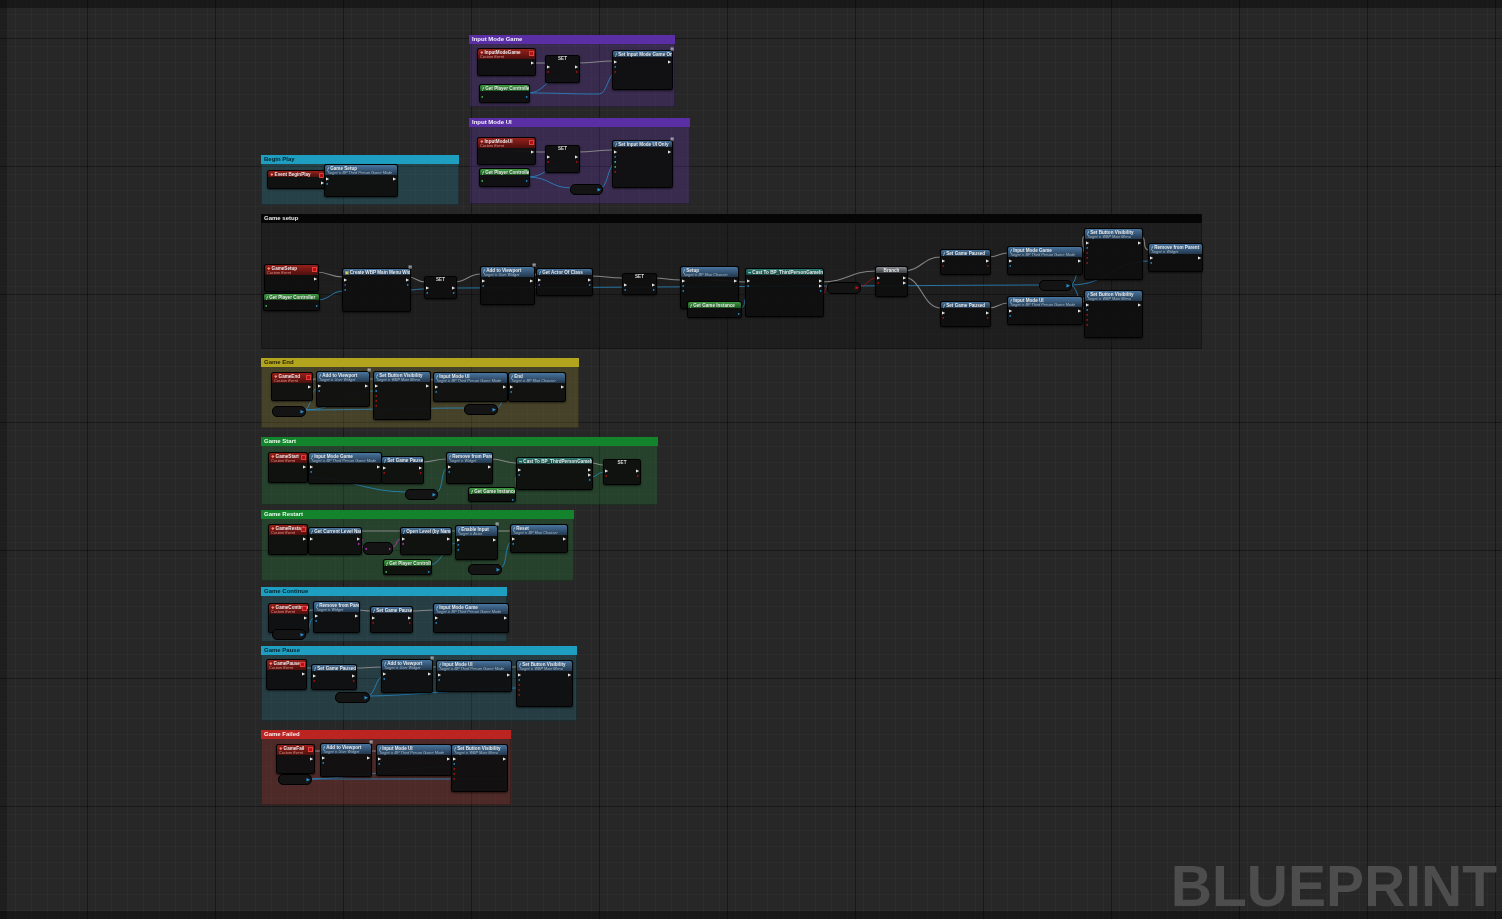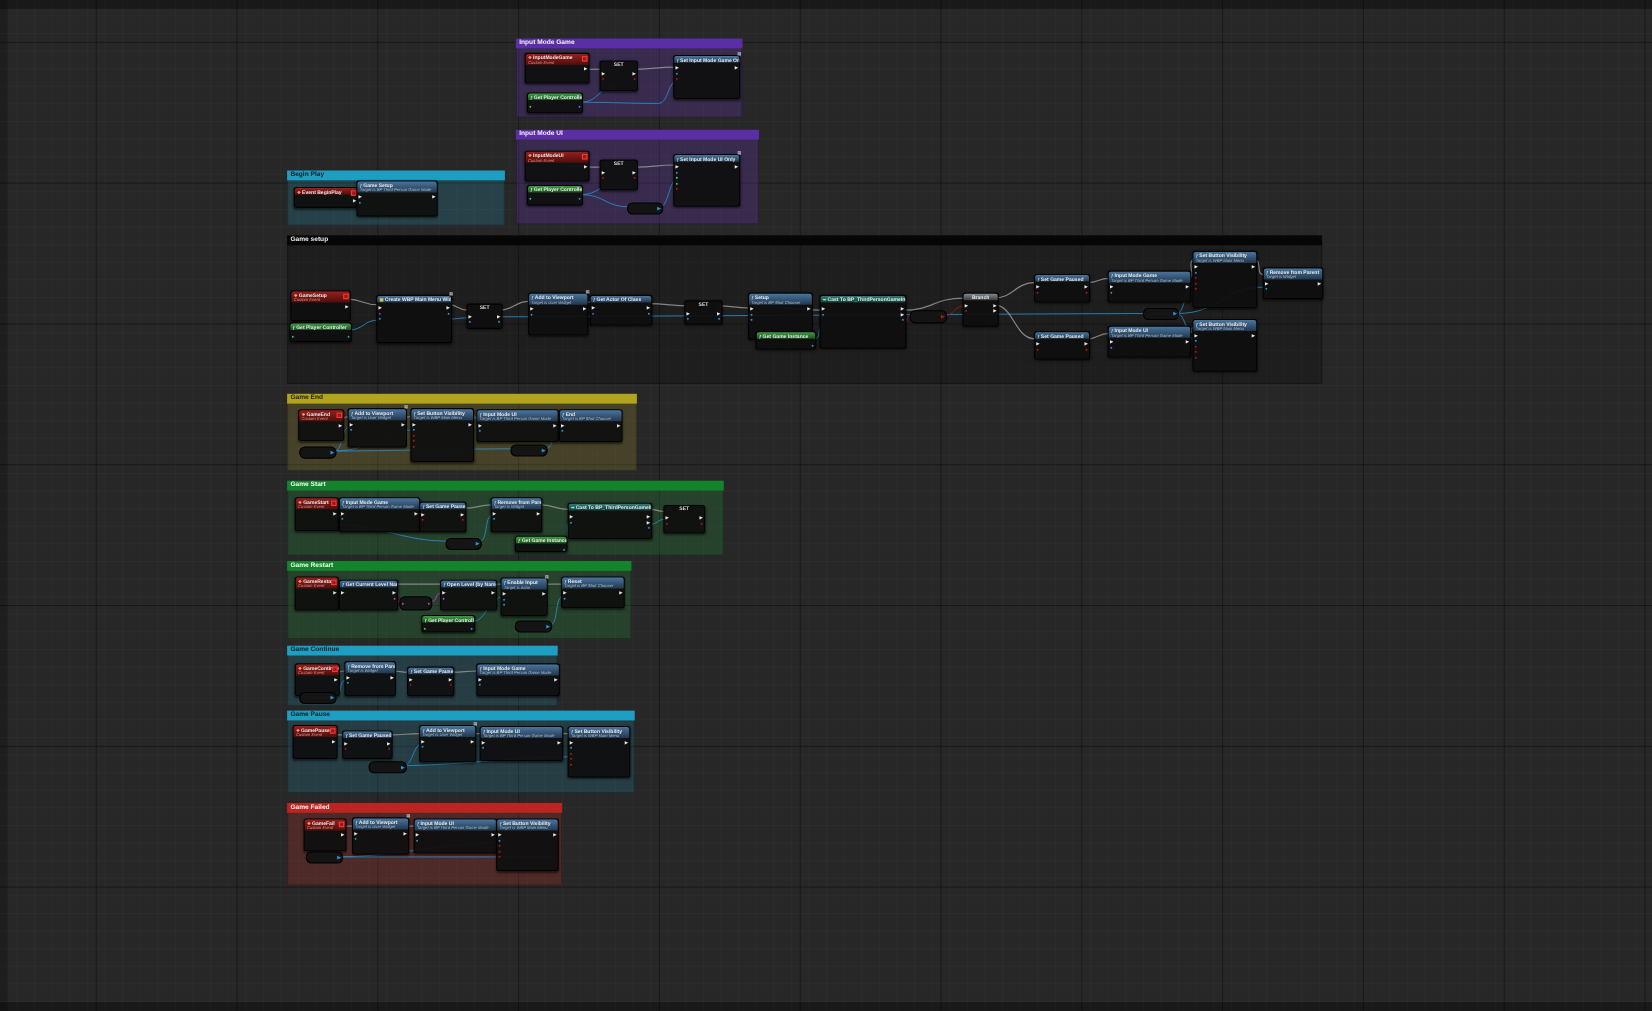--- a/index.html
+++ b/index.html
@@ -44,20 +44,21 @@
   .rr-dot{position:absolute;right:1px;top:50%;transform:translateY(-50%);font-size:4.5px;line-height:4.5px;}
   .cv-dot{position:absolute;top:50%;transform:translateY(-50%);font-size:4px;line-height:4px;}
 </style>
 </head>
 <body>
 
 <div id="canvas">
   <div class="edge" id="edge-top"></div>
   <div class="edge" id="edge-bottom"></div>
   <div class="edge" id="edge-left"></div>
+  <div id="watermark">BLUEPRINT</div>
 <div class="comment" style="left: 469px; top: 35px; width: 206px; height: 72px;">
       <div class="c-hdr" style="background: rgb(90, 47, 166); color: rgb(242, 238, 252);">Input Mode Game</div>
       <div class="c-body" style="background: rgba(96, 52, 168, 0.3);"></div>
     </div>
     <div class="comment" style="left: 469px; top: 118px; width: 221px; height: 86px;">
       <div class="c-hdr" style="background: rgb(90, 47, 166); color: rgb(242, 238, 252);">Input Mode UI</div>
       <div class="c-body" style="background: rgba(96, 52, 168, 0.3);"></div>
     </div>
     <div class="comment" style="left: 261px; top: 155px; width: 198px; height: 50px;">
       <div class="c-hdr" style="background: rgb(30, 158, 192); color: rgb(6, 34, 42);">Begin Play</div>

